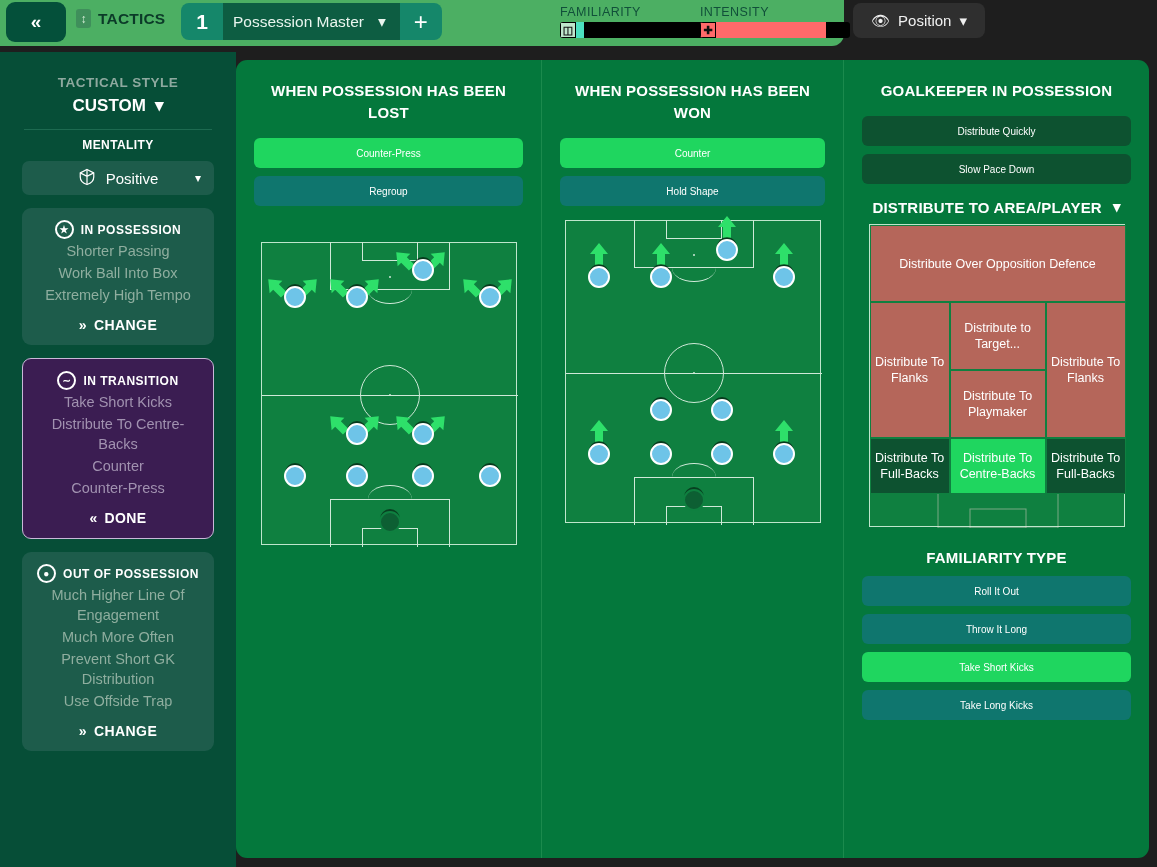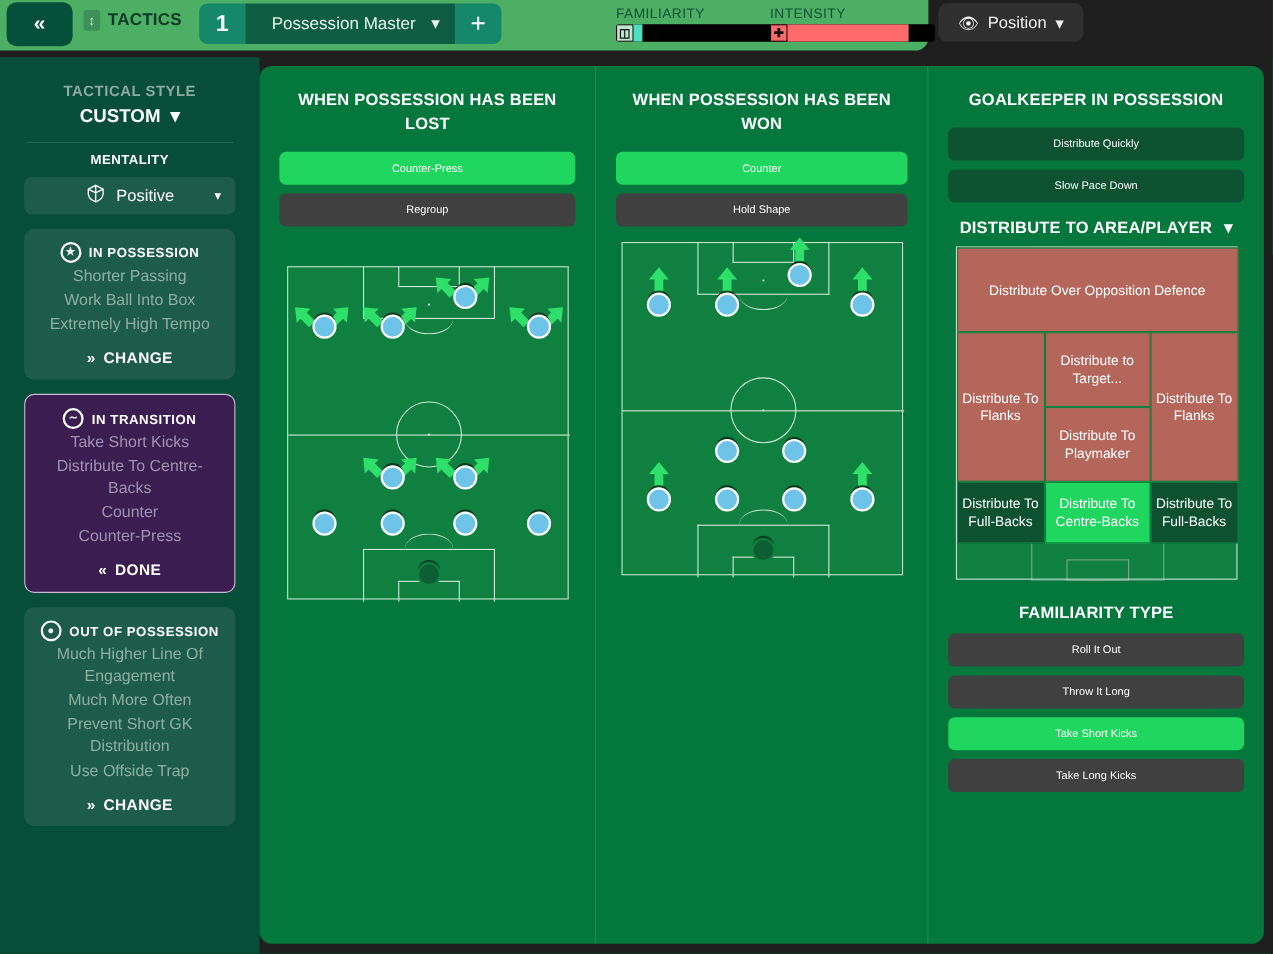--- a/index.html
+++ b/index.html
@@ -41,21 +41,21 @@
   .tab-group {
     position: absolute; left: 181px; top: 3px; height: 37px;
     display: flex; border-radius: 8px; overflow: hidden;
   }
   .tab-num {
     width: 42px; background: #15876a; color: #fff;
     display: flex; align-items: center; justify-content: center;
     font-size: 21px; font-weight: bold;
   }
   .tab-name {
-    background: #0d5d42; color: #e9f5ee; padding: 0 14px 0 24px;
+    background: #0d5d42; color: #e9f5ee; padding: 0 14px 0 10px;
     display: flex; align-items: center; gap: 14px;
     font-size: 15.5px;
   }
   .tab-add {
     width: 42px; background: #15876a; color: #fff;
     display: flex; align-items: center; justify-content: center;
     font-size: 24px; font-weight: 300;
   }
   .meter-block { position: absolute; top: 5px; }
   .meter-label {
@@ -150,21 +150,21 @@
   .col-title {
     text-align: center; color: #ffffff; font-size: 15px; font-weight: bold;
     letter-spacing: 0.2px; line-height: 22px;
   }
   .opt-btn {
     height: 30px; border-radius: 6px; margin-top: 8px;
     display: flex; align-items: center; justify-content: center;
     color: #ffffff; font-size: 10px; cursor: pointer;
   }
   .opt-btn.on  { background: #1fd65f; }
-  .opt-btn.off { background: #404040; }
+  .opt-btn.off { background: #0f766e; }
   .opt-btn.neutral { background: #0d5230; }
 
   
   .pitch {
     position: relative; background: #0f8040;
     border: 1px solid #bfe6cc;
     margin: 0 auto;
   }
   .pitch .ln { position: absolute; background: #cfe9d8; }
   .pitch .box {

